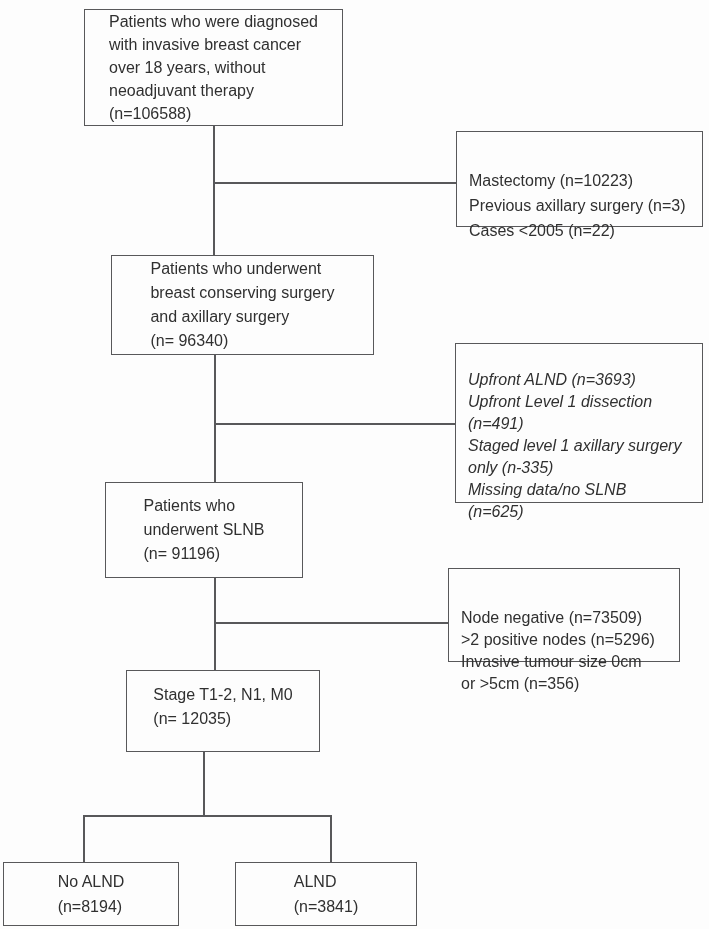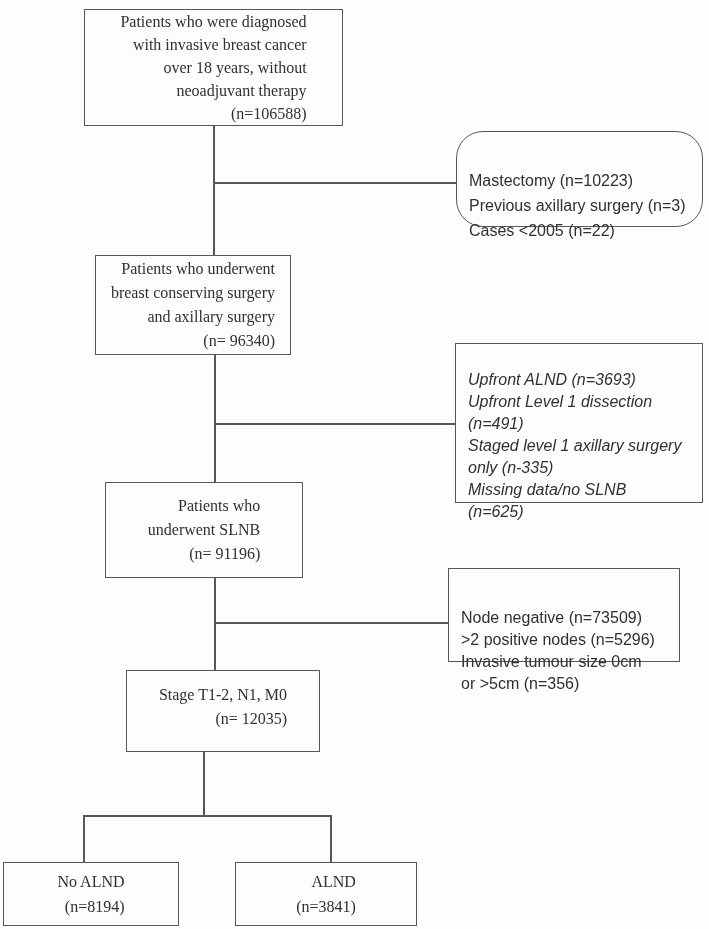--- a/index.html
+++ b/index.html
@@ -20,42 +20,41 @@
     box-sizing: border-box;
     border: 1.5px solid #58585a;
     background: #fdfdfd;
     font-size: 16px;
     white-space: pre-line;
   }
   .main {
     display: flex;
     align-items: center;
     justify-content: center;
-    text-align: right;
+    text-align: left;
     line-height: 24px;
-    font-family: Liberation Serif, serif;
   }
   .excl {
     text-align: left;
     line-height: 22px;
     padding: 6px 12px;
   }
   .line {
     position: absolute;
     background: #58585a;
   }
   
   .b1 { left: 84px;  top: 9px;   width: 259px; height: 117px; line-height: 23px; }
-  .b2 { left: 95px;  top: 255px; width: 196px; height: 100px; }
+  .b2 { left: 111px;  top: 255px; width: 263px; height: 100px; }
   .b3 { left: 105px; top: 482px; width: 198px; height: 96px;  }
   .b4 { left: 126px; top: 670px; width: 194px; height: 82px;  align-items: flex-start; padding-top: 12px; }
   .b5 { left: 3px;   top: 862px; width: 176px; height: 64px;  line-height: 25px; }
   .b6 { left: 235px; top: 862px; width: 182px; height: 64px;  line-height: 25px; }
   
-  .e1 { left: 456px; top: 131px; width: 247px; height: 96px;  line-height: 25px; padding-top: 11px; border-radius: 27px; }
+  .e1 { left: 456px; top: 131px; width: 247px; height: 96px;  line-height: 25px; padding-top: 11px; }
   .e2 { left: 455px; top: 343px; width: 248px; height: 160px; padding-top: 3px; font-style: italic; }
   .e3 { left: 448px; top: 568px; width: 232px; height: 94px;  padding-top: 16px; }
   
   .v1 { left: 213px; top: 126px; width: 1.5px; height: 129px; }
   .h1 { left: 213px; top: 182px; width: 243px; height: 1.5px; }
   .v2 { left: 214px; top: 355px; width: 1.5px; height: 127px; }
   .h2 { left: 214px; top: 423px; width: 241px; height: 1.5px; }
   .v3 { left: 214px; top: 566px; width: 1.5px; height: 104px; }
   .h3 { left: 214px; top: 622px; width: 234px; height: 1.5px; }
   .v4 { left: 203px; top: 752px; width: 1.5px; height: 63px;  }

